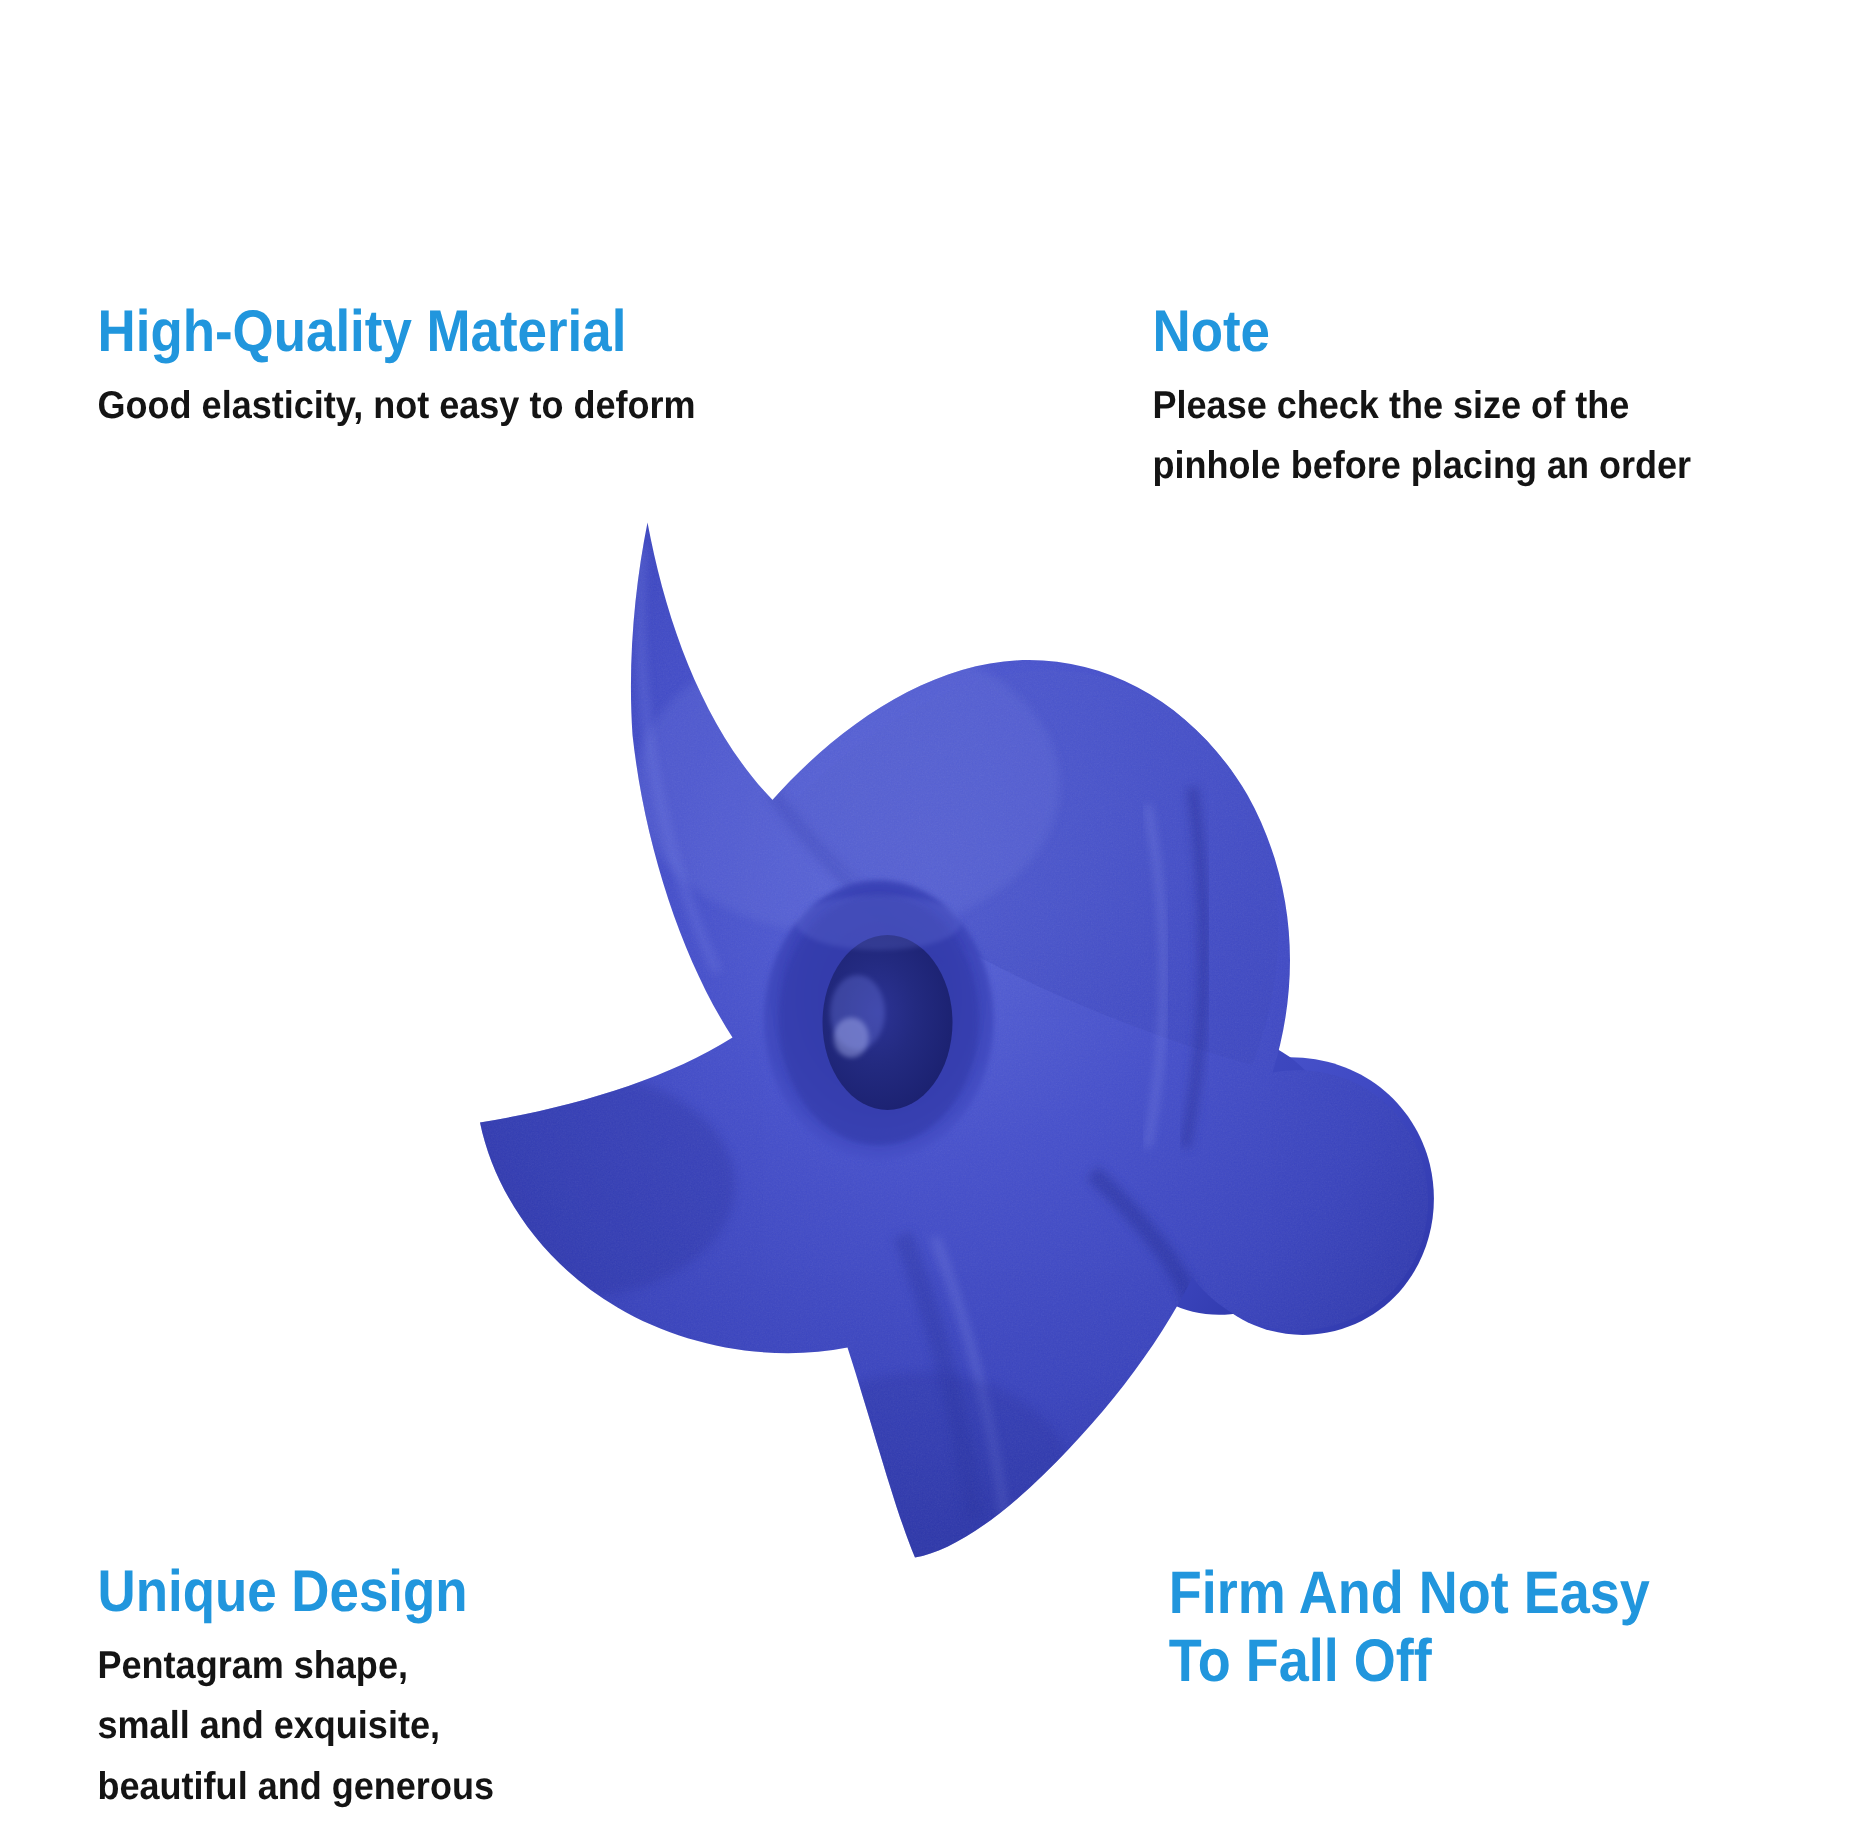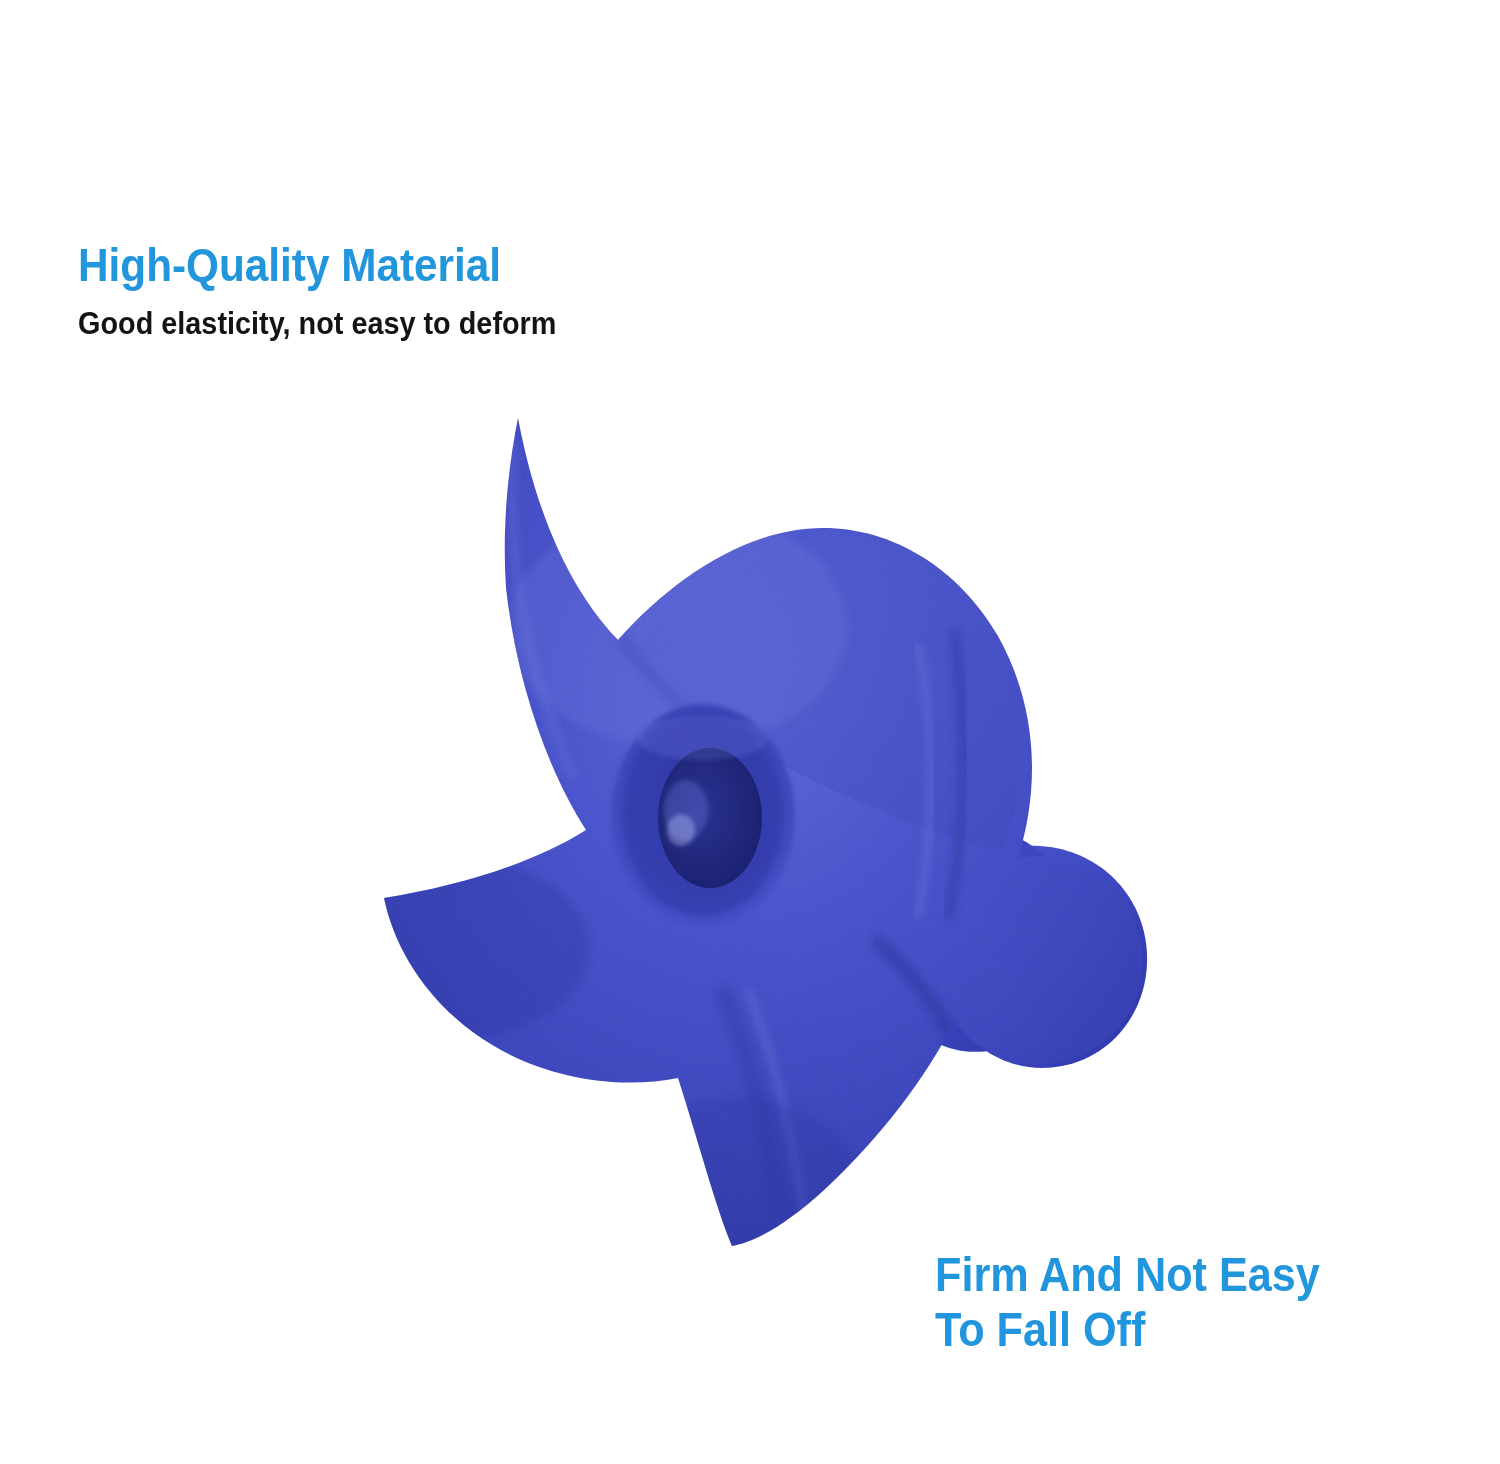--- a/index.html
+++ b/index.html
@@ -241,21 +241,32 @@
         <ellipse cx="385" cy="360" rx="66" ry="22" fill="#7681e3" opacity="0.22" filter="url(#softenSmall)"></ellipse>
       </g>
     </svg>
   </div>
 
   <div class="feature" id="block-material">
     <div class="feature-title">High-Quality Material</div>
     <div class="feature-body">Good elasticity, not easy to deform</div>
   </div>
 
-
+  <div class="feature" id="block-note">
+    <div class="feature-title">Note</div>
+    <div class="feature-body">Please check the size of the
+pinhole before placing an order</div>
+  </div>
+
+  <div class="feature" id="block-design">
+    <div class="feature-title">Unique Design</div>
+    <div class="feature-body">Pentagram shape,
+small and exquisite,
+beautiful and generous</div>
+  </div>
 
   <div class="feature" id="block-firm">
     <div class="feature-title">Firm And Not Easy
 To Fall Off</div>
     <div class="feature-body"></div>
   </div>
 
 </div>
 
 </body></html>

